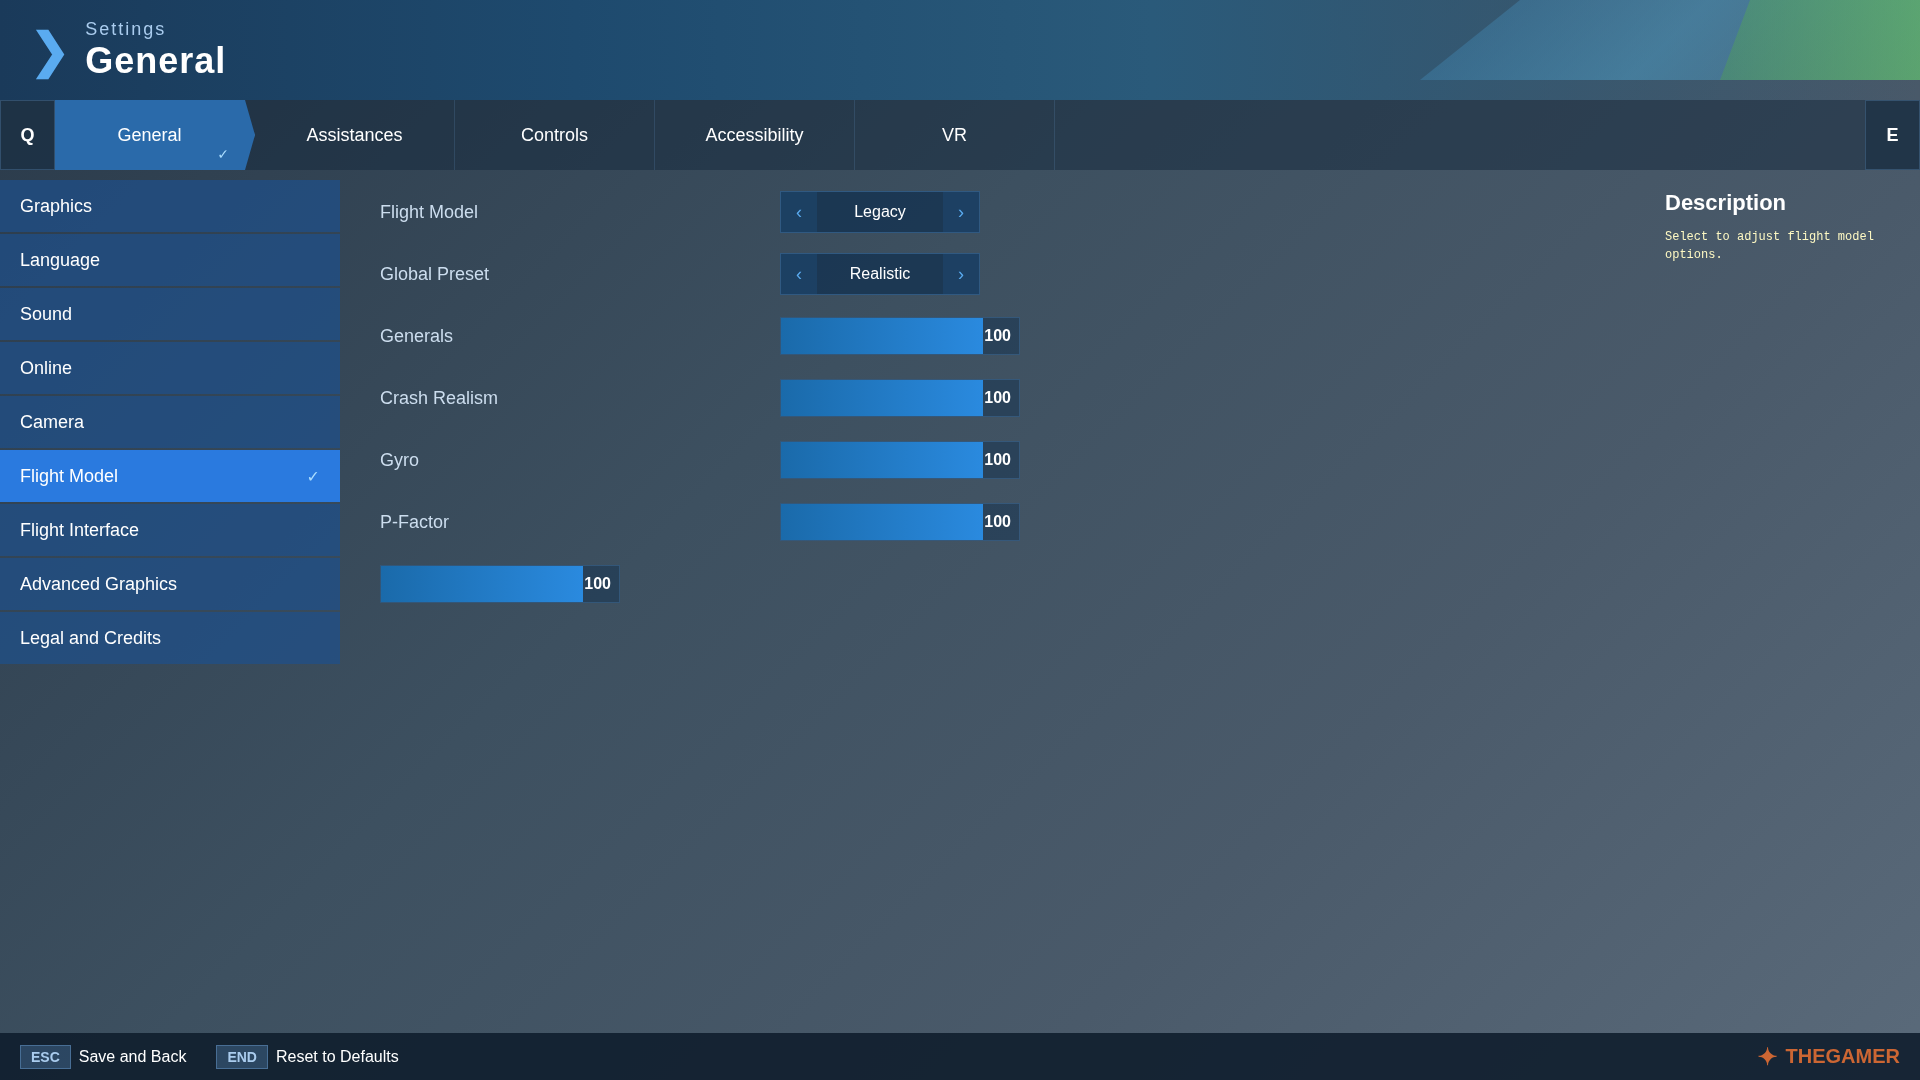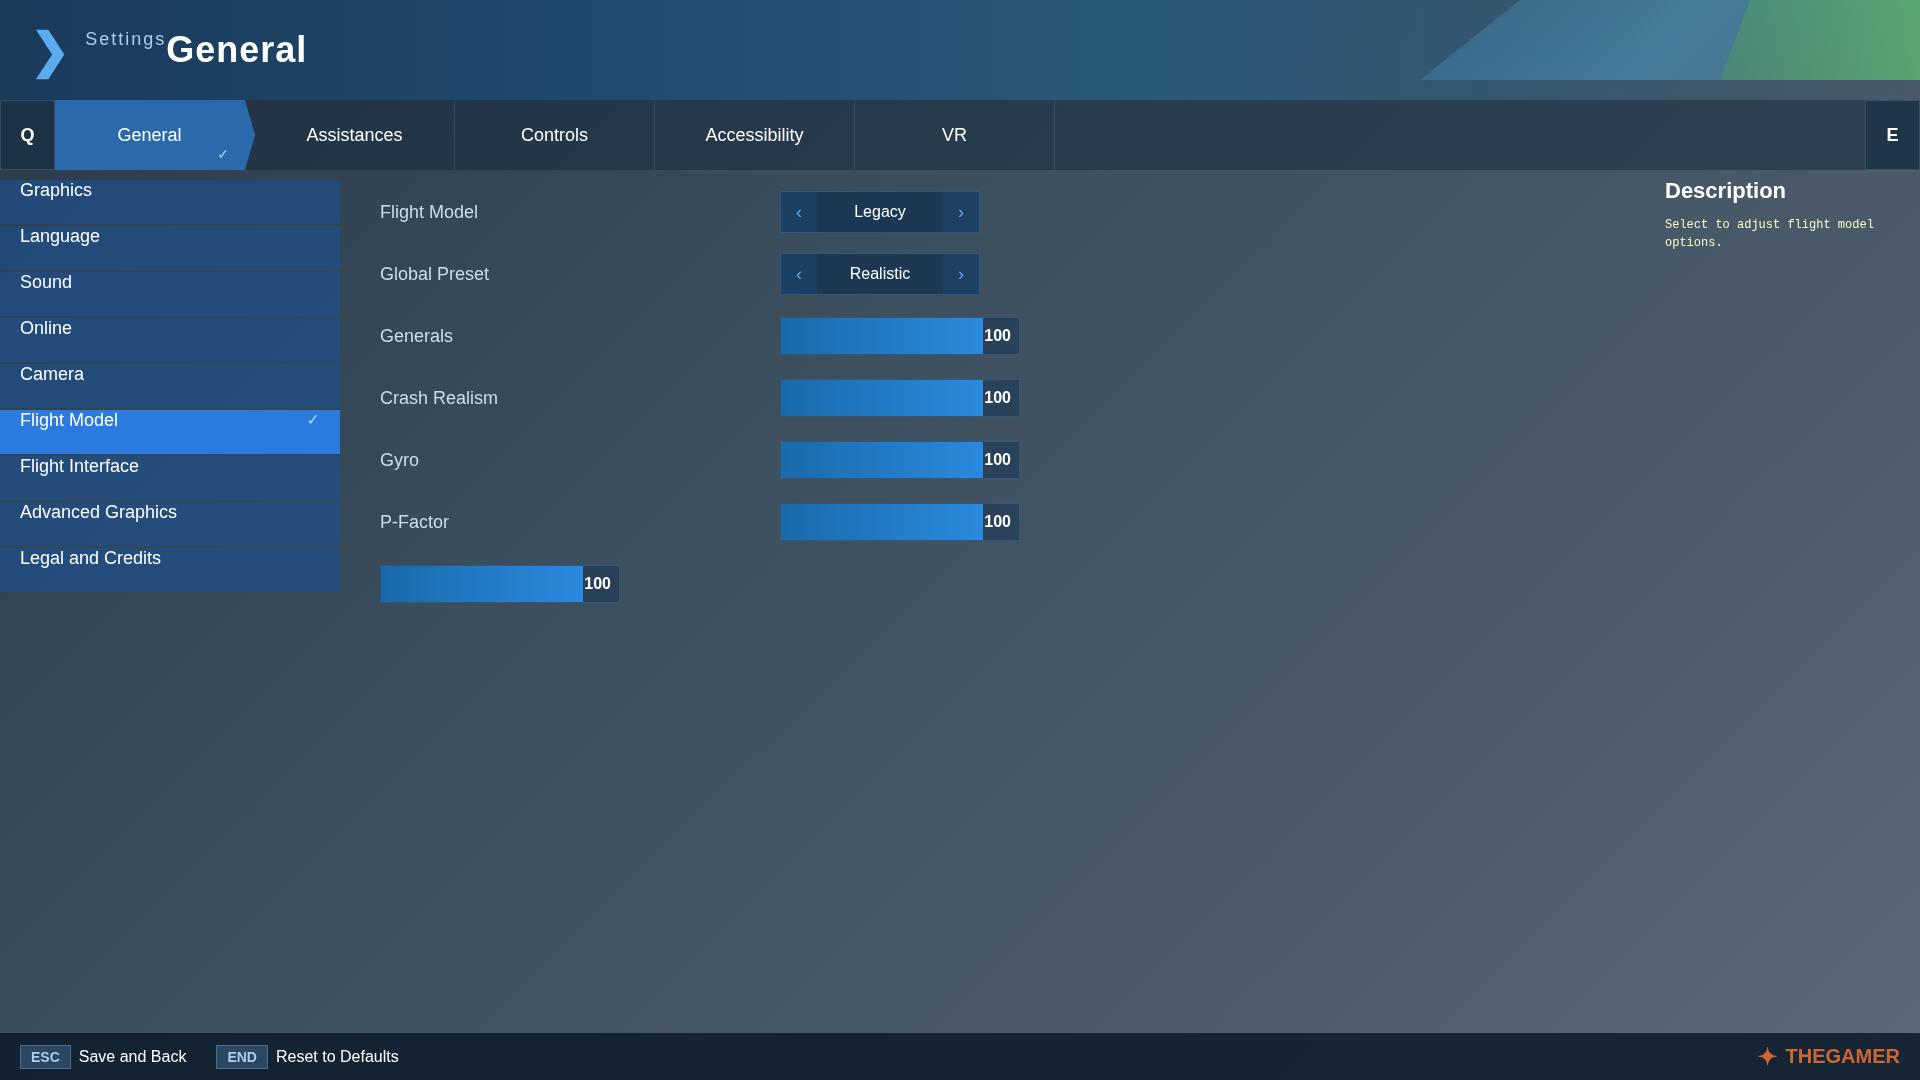--- a/index.html
+++ b/index.html
@@ -34,21 +34,21 @@
 
     .header-chevron {
       color: #5aabf0;
       font-size: 48px;
       margin-right: 15px;
       font-weight: bold;
     }
 
     .header-text {
       display: flex;
-      flex-direction: row;
+      flex-direction: column;
     }
 
     .header-settings {
       color: #aaccee;
       font-size: 18px;
       font-weight: normal;
       letter-spacing: 2px;
     }
 
     .header-general {
@@ -159,24 +159,24 @@
     
     .sidebar {
       width: 340px;
       padding: 10px 0;
       display: flex;
       flex-direction: column;
       gap: 2px;
     }
 
     .sidebar-item {
-      height: 44px;
+      height: 52px;
       padding: 0 20px;
       display: flex;
-      align-items: flex-start;
+      align-items: center;
       color: white;
       font-size: 18px;
       cursor: pointer;
       background: rgba(30,80,140,0.7);
       position: relative;
       transition: background 0.1s;
     }
 
     .sidebar-item.active {
       background: #2a7adf;
@@ -273,21 +273,21 @@
       right: 8px;
       color: white;
       font-size: 16px;
       font-weight: bold;
       z-index: 1;
     }
 
     
     .description-panel {
       width: 280px;
-      padding: 8px 25px;
+      padding: 20px 25px;
       color: white;
     }
 
     .description-title {
       font-size: 22px;
       font-weight: bold;
       margin-bottom: 12px;
       color: white;
     }
 

